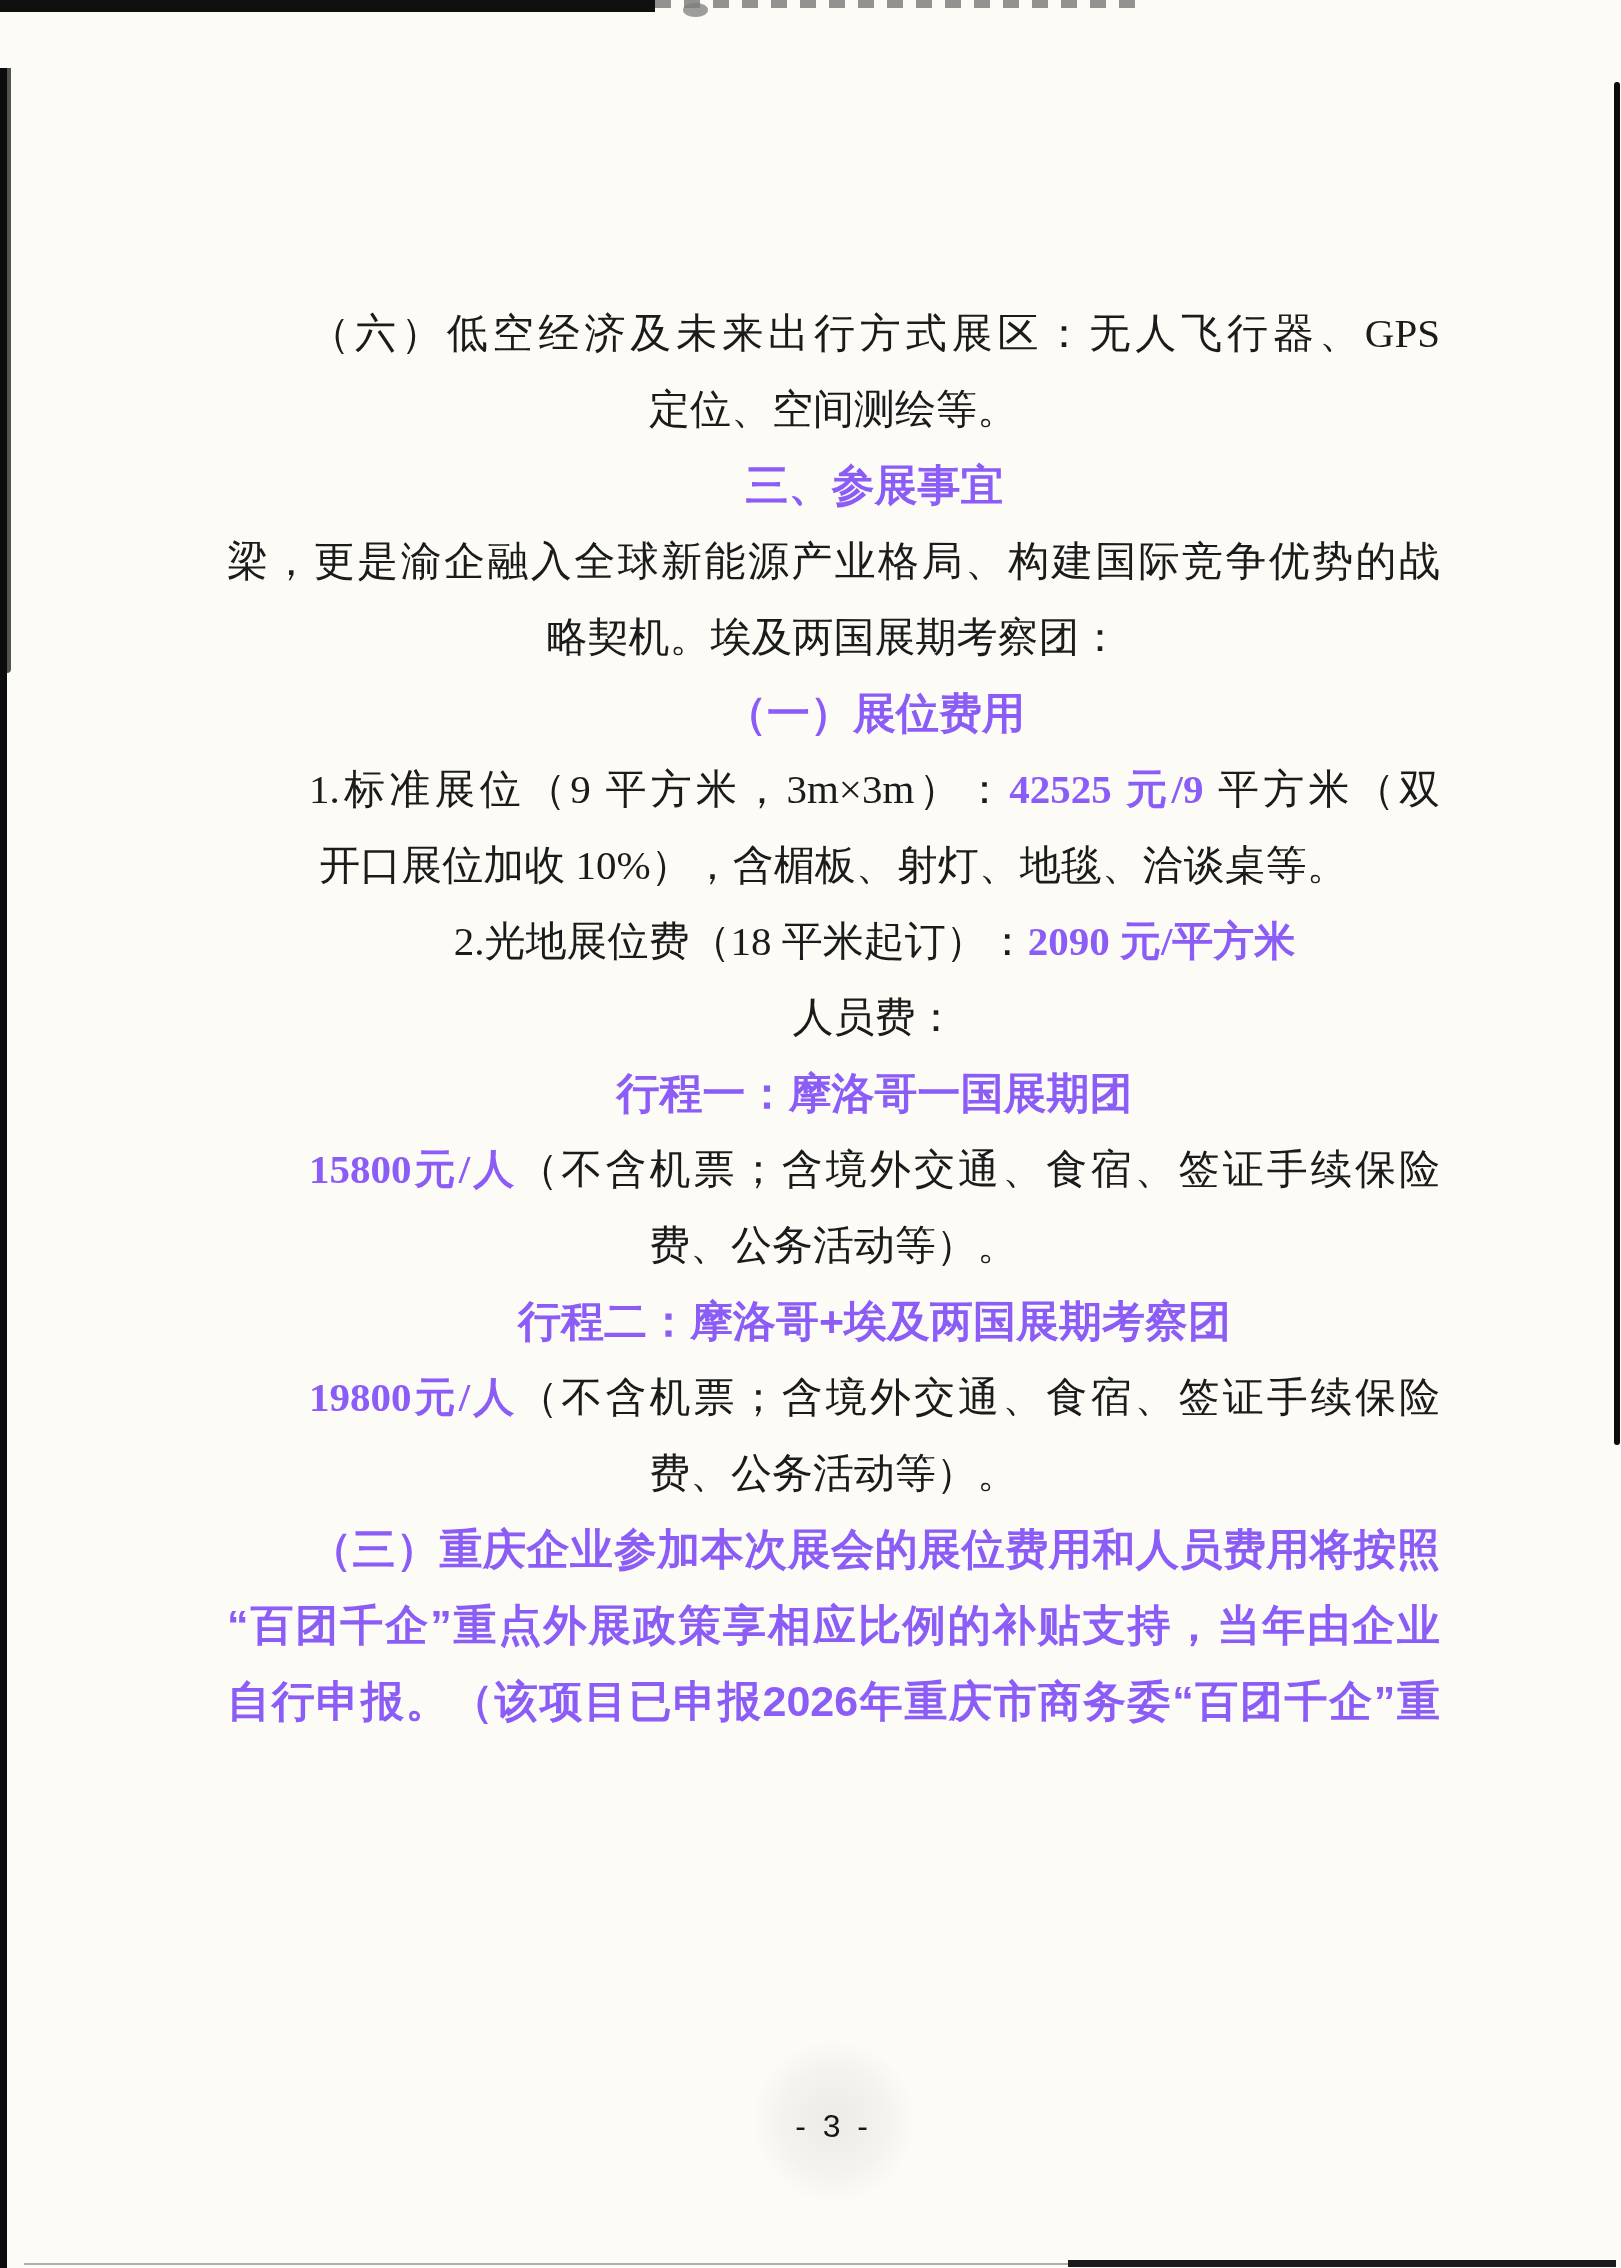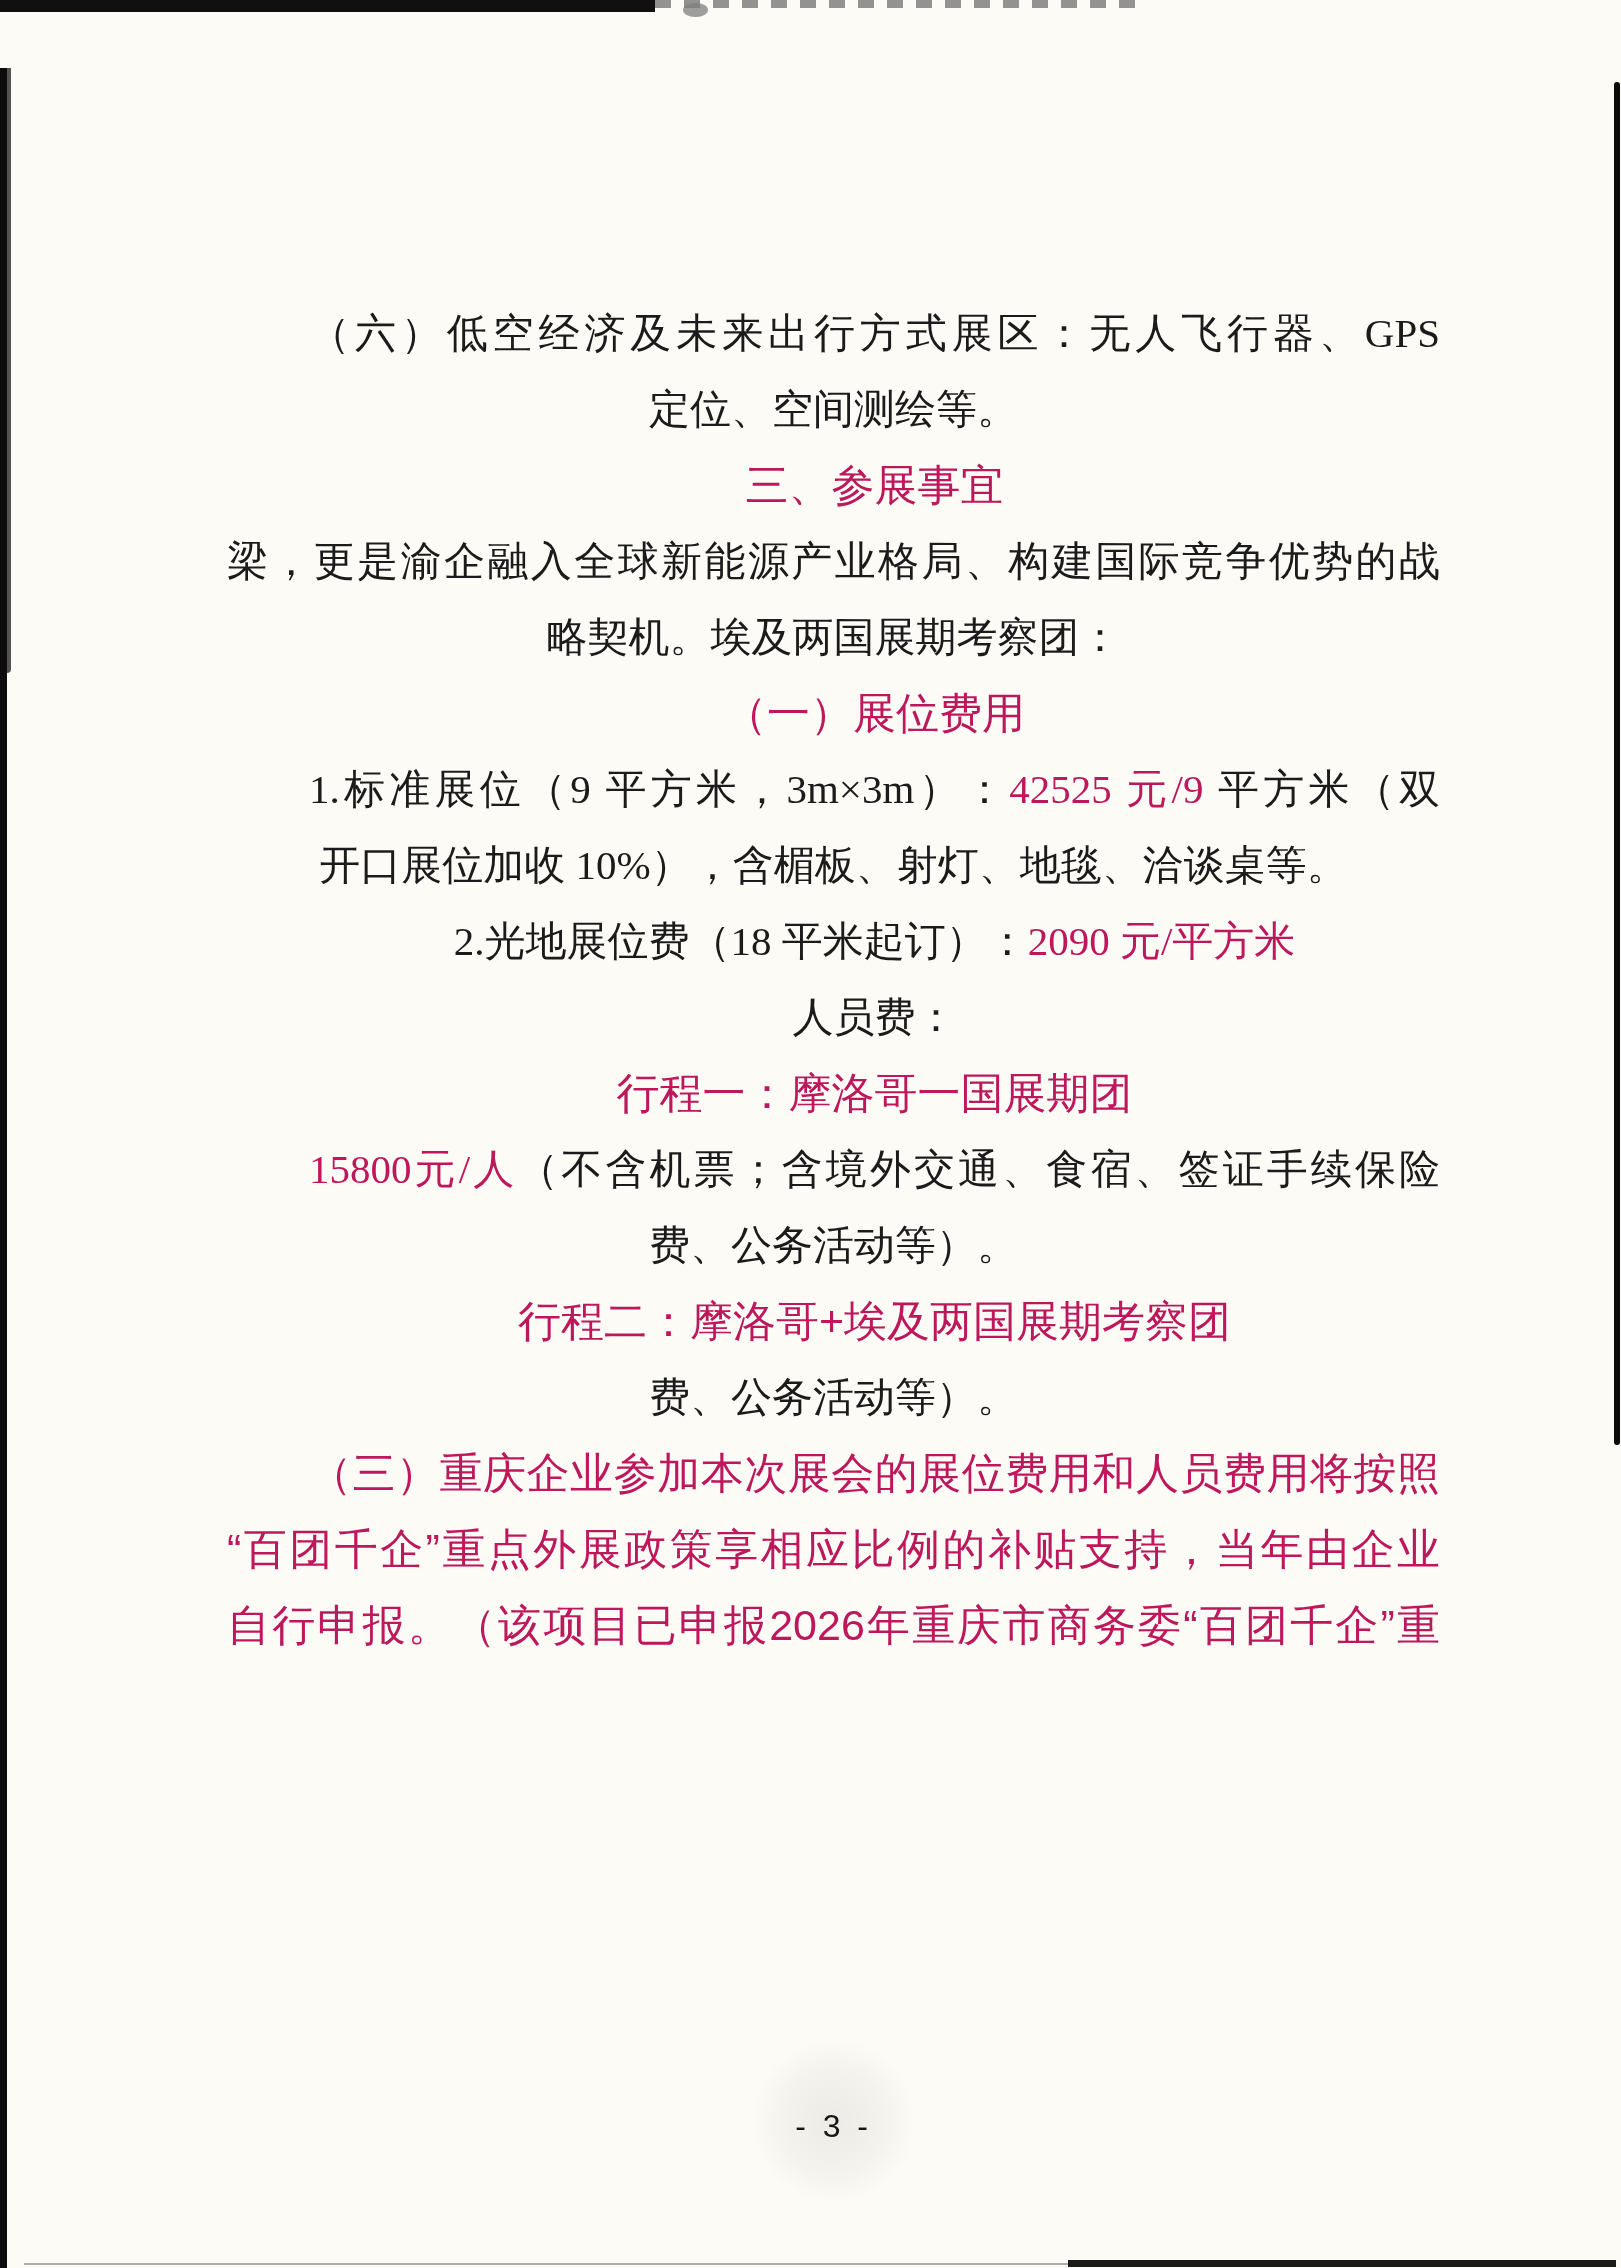--- a/index.html
+++ b/index.html
@@ -31,21 +31,21 @@
     text-align-last:justify;
     white-space:normal;
     overflow:hidden;
   }
   .line.indent{ text-indent:82px; }
   .line.hei{
     font-family:"Liberation Sans","DejaVu Sans",sans-serif;
     font-weight:700;
     font-size:43px;
   }
-  .b{ font-weight:400; color:#be185d; }
+  .b{ font-weight:700; color:#8b5cf6; }
   
   .footer{
     position:absolute;
     left:227px;width:1213px;top:2099px;
     height:55px;line-height:55px;
     text-align:center;
     font-family:"Liberation Sans","DejaVu Sans",sans-serif;
     font-size:32px;color:#161616;
     letter-spacing:3.9px;
   }
@@ -88,20 +88,21 @@
       <div class="line"><span>略契机。埃及两国展期考察团：</span></div>
       <div class="line indent hei"><span class="b">（一）展位费用</span></div>
       <div class="line indent fill"><span>1.标准展位（9 平方米，3m×3m）：</span><span class="b">42525 元/9</span><span> 平方米（双</span></div>
       <div class="line"><span>开口展位加收 10%），含楣板、射灯、地毯、洽谈桌等。</span></div>
       <div class="line indent"><span>2.光地展位费（18 平米起订）：</span><span class="b">2090 元/平方米</span></div>
       <div class="line indent"><span>人员费：</span></div>
       <div class="line indent hei"><span class="b">行程一：摩洛哥一国展期团</span></div>
       <div class="line indent fill"><span class="b">15800元/人</span><span>（不含机票；含境外交通、食宿、签证手续保险</span></div>
       <div class="line"><span>费、公务活动等）。</span></div>
       <div class="line indent hei"><span class="b">行程二：摩洛哥+埃及两国展期考察团</span></div>
+      <div class="line indent fill"><span class="b">19800元/人</span><span>（不含机票；含境外交通、食宿、签证手续保险</span></div>
       <div class="line"><span>费、公务活动等）。</span></div>
       <div class="line indent fill hei"><span class="b">（三）重庆企业参加本次展会的展位费用和人员费用将按照</span></div>
       <div class="line fill hei"><span class="b">“百团千企”重点外展政策享相应比例的补贴支持，当年由企业</span></div>
       <div class="line fill hei"><span class="b">自行申报。（该项目已申报2026年重庆市商务委“百团千企”重</span></div>
     </div>
 
   <div class="footer-ghost"></div>
 
   <div class="footer">- 3 -</div>
 

